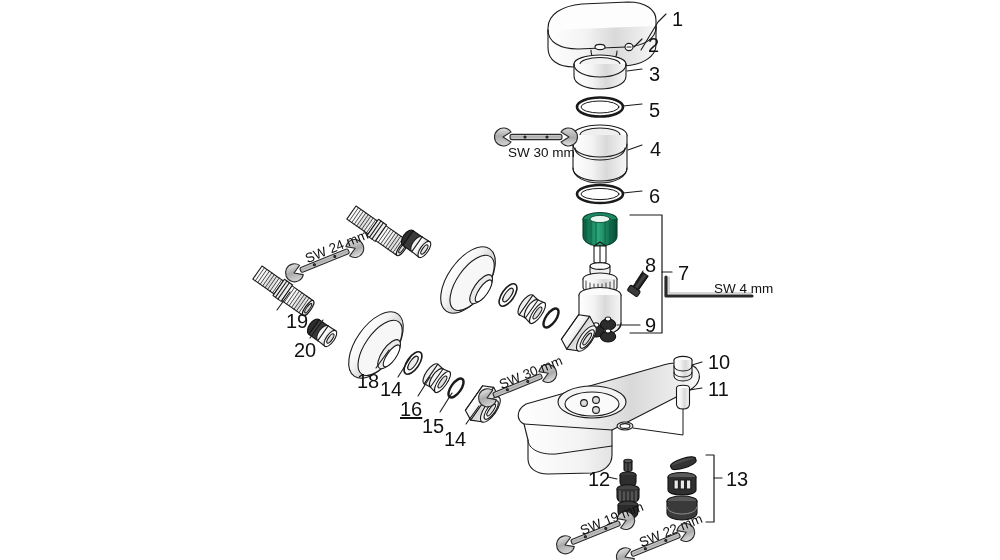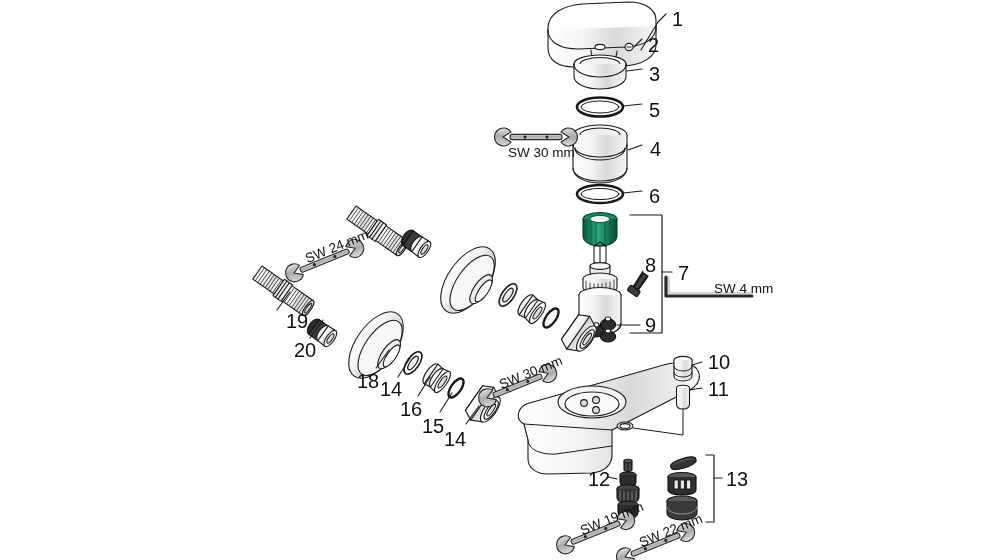--- a/index.html
+++ b/index.html
@@ -363,21 +363,21 @@
   <div class="cal num" style="left:649px;top:185px;">6</div>
   <div class="cal num" style="left:678px;top:262px;">7</div>
   <div class="cal num" style="left:645px;top:254px;">8</div>
   <div class="cal num" style="left:645px;top:314px;">9</div>
   <div class="cal num" style="left:708px;top:351px;text-align:right;">10</div>
   <div class="cal num" style="left:708px;top:378px;">11</div>
   <div class="cal num" style="left:588px;top:468px;">12</div>
   <div class="cal num" style="left:726px;top:468px;">13</div>
   <div class="cal num" style="left:444px;top:428px;text-align:center;">14</div>
   <div class="cal num" style="left:422px;top:415px;">15</div>
-  <div class="cal num" style="left:400px;top:398px;">16</div>
+  <div class="cal num" style="left:400px;top:398px;text-decoration:underline;">16</div>
   <div class="cal num" style="left:380px;top:378px;">14</div>
   <div class="cal num" style="left:357px;top:370px;">18</div>
   <div class="cal num" style="left:254px;top:310px;margin-left:32px;">19</div>
   <div class="cal num" style="left:294px;top:339px;">20</div>
 
   <div class="cal sw" style="left:508px;top:145px;">SW 30 mm</div>
   <div class="cal sw" style="left:303px;top:252px;transform:rotate(-22deg);transform-origin:left top;">SW 24 mm</div>
   <div class="cal sw" style="left:674px;top:281px;margin-left:40px;">SW 4 mm</div>
   <div class="cal sw" style="left:497px;top:378px;transform:rotate(-22deg);transform-origin:left top;">SW 30 mm</div>
   <div class="cal sw" style="left:578px;top:524px;transform:rotate(-22deg);transform-origin:left top;">SW 19 mm</div>

